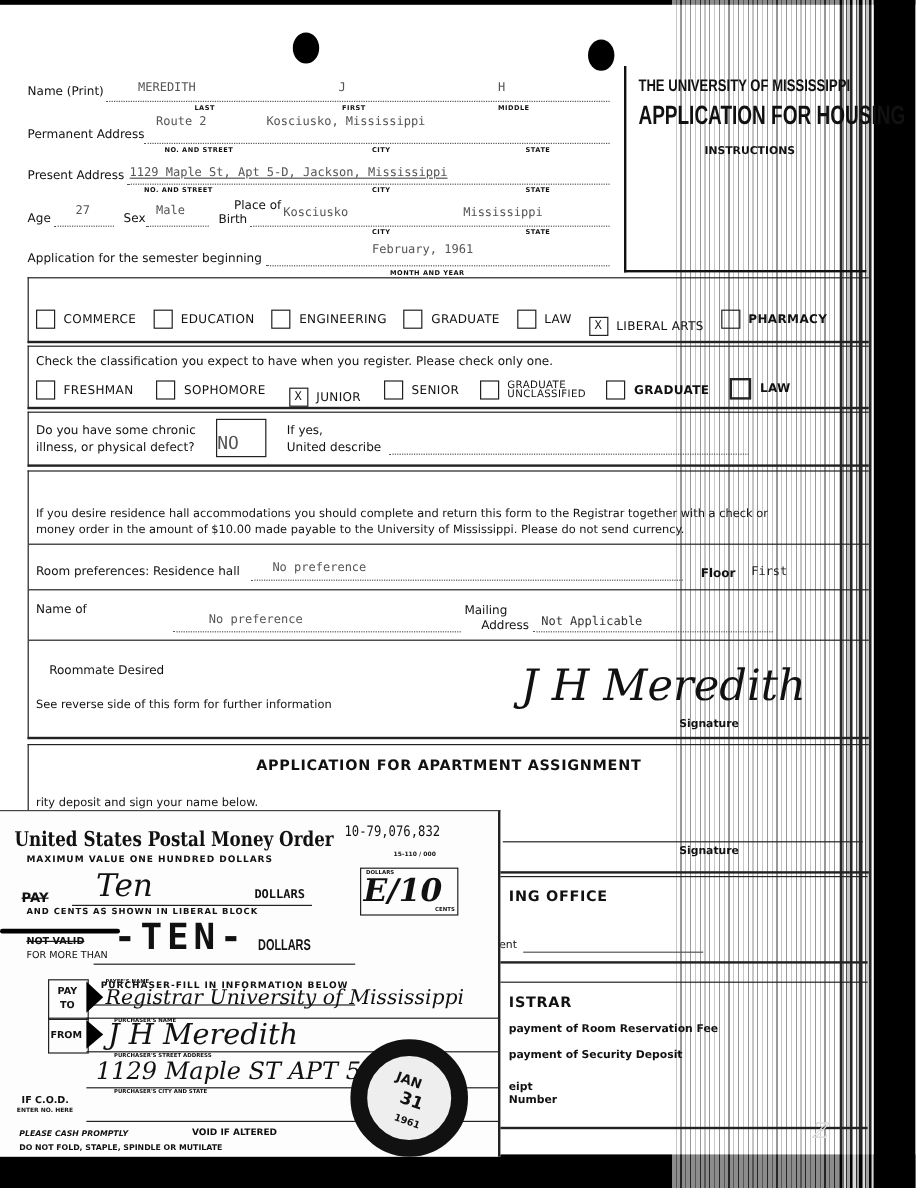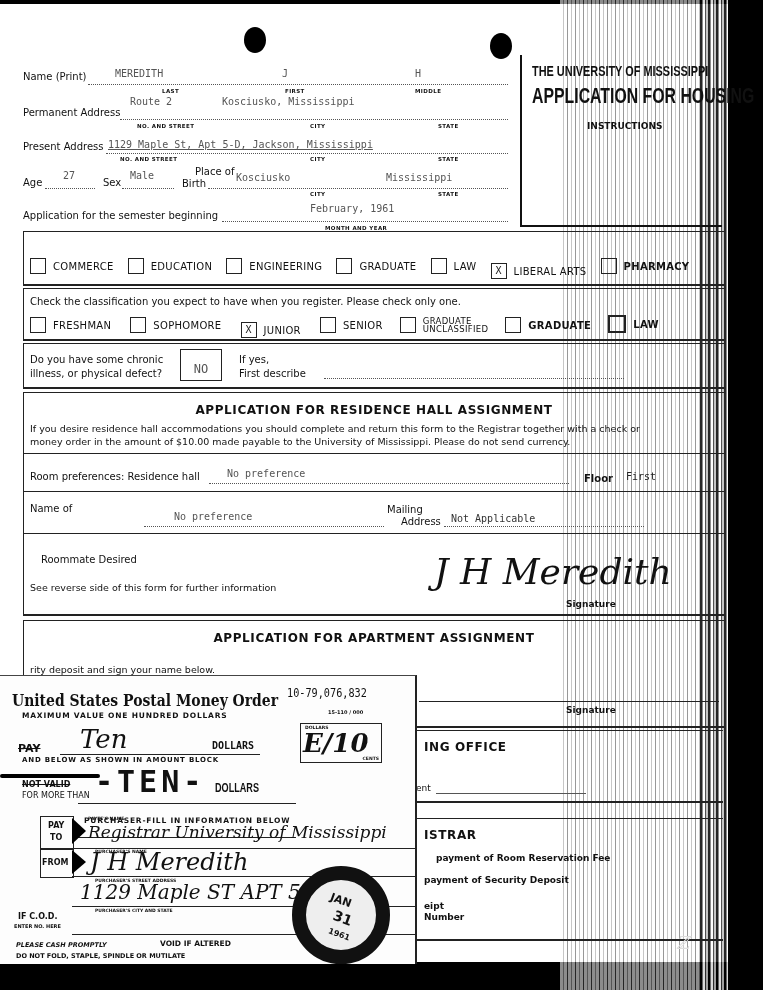--- a/index.html
+++ b/index.html
@@ -144,28 +144,27 @@
     <span class="opt">
         <span class="cb" style="border-width:2px;"></span>
         <span style="font-weight:bold;">LAW</span>
       </span>
   </div>
 </div>
 
 <div class="abs box" style="left:23px;top:343px;width:700px;height:43px;border-width:1px 0 2px 1px;">
   <div class="lbl" style="position:absolute;left:6px;top:10px;">Do you have some chronic</div>
   <div class="lbl" style="position:absolute;left:6px;top:24px;">illness, or physical defect?</div>
-  <div class="box type" style="position:absolute;left:156px;top:5px;width:40px;height:30px;line-height:38px;text-align:center;font-size:12px;">NO</div>
+  <div class="box type" style="position:absolute;left:156px;top:5px;width:40px;height:30px;line-height:38px;text-align:left;font-size:15px;">NO</div>
   <div class="lbl" style="position:absolute;left:215px;top:10px;">If yes,</div>
-  <div class="lbl" style="position:absolute;left:215px;top:24px;">First describe</div>
+  <div class="lbl" style="position:absolute;left:215px;top:24px;">United describe</div>
   <div class="dotline" style="position:absolute;left:300px;top:34px;width:300px;"></div>
 </div>
 
 <div class="abs box" style="left:23px;top:392px;width:700px;height:221px;border-width:1px 0 2px 1px;">
-  <div class="heading" style="position:absolute;left:0;top:10px;width:700px;">APPLICATION FOR RESIDENCE HALL ASSIGNMENT</div>
   <div class="lbl" style="position:absolute;left:6px;top:30px;font-size:9.5px;">If you desire residence hall accommodations you should complete and return this form to the Registrar together with a check or</div>
   <div class="lbl" style="position:absolute;left:6px;top:43px;font-size:9.5px;">money order in the amount of $10.00 made payable to the University of Mississippi. Please do not send currency.</div>
   <div style="position:absolute;left:0;top:60px;width:700px;border-top:1px solid #222;"></div>
 
   <div class="lbl" style="position:absolute;left:6px;top:78px;">Room preferences: Residence hall</div>
   <div class="dotline" style="position:absolute;left:185px;top:90px;width:360px;"></div>
   <div class="type" style="position:absolute;left:203px;top:75px;">No preference</div>
   <div class="lbl" style="position:absolute;left:560px;top:80px;font-weight:bold;">Floor</div>
   <div class="type" style="position:absolute;left:602px;top:78px;color:#222;">First</div>
   <div style="position:absolute;left:0;top:98px;width:700px;border-top:1px solid #222;"></div>
@@ -192,37 +191,37 @@
   <div class="lbl" style="position:absolute;left:542px;top:84px;font-weight:bold;font-size:9px;">Signature</div>
 </div>
 
 <div class="abs box" style="left:410px;top:730px;width:313px;height:70px;border-width:1px 0 2px 0;">
   <div style="position:absolute;left:14px;top:9px;font-weight:bold;font-size:12px;letter-spacing:0.6px;">ING OFFICE</div>
   <div class="lbl" style="position:absolute;left:6px;top:52px;font-size:9px;">ent</div>
   <div class="dotline" style="position:absolute;left:26px;top:62px;width:150px;border-bottom-style:solid;"></div>
 </div>
 <div class="abs box" style="left:410px;top:818px;width:313px;height:120px;border-width:1px 0 2px 0;">
   <div style="position:absolute;left:14px;top:9px;font-weight:bold;font-size:12px;letter-spacing:0.6px;">ISTRAR</div>
-  <div class="lbl" style="position:absolute;left:14px;top:34px;font-size:9px;font-weight:bold;margin-left:12px;">payment of Room Reservation Fee</div>
+  <div class="lbl" style="position:absolute;left:14px;top:34px;font-size:9px;font-weight:bold;">payment of Room Reservation Fee</div>
   <div class="lbl" style="position:absolute;left:14px;top:56px;font-size:9px;font-weight:bold;">payment of Security Deposit</div>
   <div class="lbl" style="position:absolute;left:14px;top:82px;font-size:9px;font-weight:bold;">eipt</div>
   <div class="lbl" style="position:absolute;left:14px;top:93px;font-size:9px;font-weight:bold;">Number</div>
 </div>
 
 <div class="abs" style="left:0;top:675px;width:415px;height:288px;background:#fdfdfd;border-right:2px solid #222;border-top:1px solid #444;">
   <div style="position:absolute;left:12px;top:14px;font-family:'DejaVu Serif',serif;font-weight:bold;font-size:17px;transform:scaleX(0.82);transform-origin:left;white-space:nowrap;">United States Postal Money Order</div>
   <div style="position:absolute;left:287px;top:10px;font-family:'DejaVu Sans Mono',monospace;font-size:12px;transform:scaleX(0.85);transform-origin:left;">10-79,076,832</div>
   <div style="position:absolute;left:22px;top:35px;font-weight:bold;font-size:7.5px;letter-spacing:0.8px;">MAXIMUM VALUE ONE HUNDRED DOLLARS</div>
   <div style="position:absolute;left:328px;top:33px;font-size:5px;font-weight:bold;">15-110 / 000</div>
 
   <div style="position:absolute;left:18px;top:66px;font-weight:bold;font-size:11px;text-decoration:line-through;">PAY</div>
   <div class="hand" style="position:absolute;left:80px;top:48px;font-size:26px;">Ten</div>
   <div style="position:absolute;left:60px;top:78px;width:200px;border-top:1px solid #222;"></div>
   <div style="position:absolute;left:212px;top:64px;font-weight:bold;font-size:10px;font-family:'DejaVu Sans Mono',monospace;">DOLLARS</div>
-  <div style="position:absolute;left:22px;top:80px;font-weight:bold;font-size:7px;letter-spacing:0.8px;">AND BELOW AS SHOWN IN AMOUNT BLOCK</div>
+  <div style="position:absolute;left:22px;top:80px;font-weight:bold;font-size:7px;letter-spacing:0.8px;">AND CENTS AS SHOWN IN LIBERAL BLOCK</div>
   <div style="position:absolute;left:0;top:98px;width:100px;height:4px;background:#000;border-radius:2px;"></div>
 
   <div style="position:absolute;left:95px;top:88px;font-family:'DejaVu Sans Mono',monospace;font-weight:bold;font-size:30px;letter-spacing:4px;">-TEN-</div>
   <div style="position:absolute;left:215px;top:104px;font-family:'Liberation Sans',sans-serif;font-weight:bold;font-size:13px;transform:scaleX(0.7);transform-origin:left;">DOLLARS</div>
   <div style="position:absolute;left:22px;top:104px;font-weight:bold;font-size:8px;text-decoration:line-through;">NOT VALID</div>
   <div style="position:absolute;left:22px;top:115px;font-weight:normal;font-size:8px;">FOR MORE THAN</div>
 
   <div class="box" style="position:absolute;left:300px;top:47px;width:80px;height:38px;">
     <div style="position:absolute;left:4px;top:1px;font-size:4.5px;font-weight:bold;">DOLLARS</div>
     <div style="position:absolute;right:2px;bottom:1px;font-size:4.5px;font-weight:bold;">CENTS</div>

